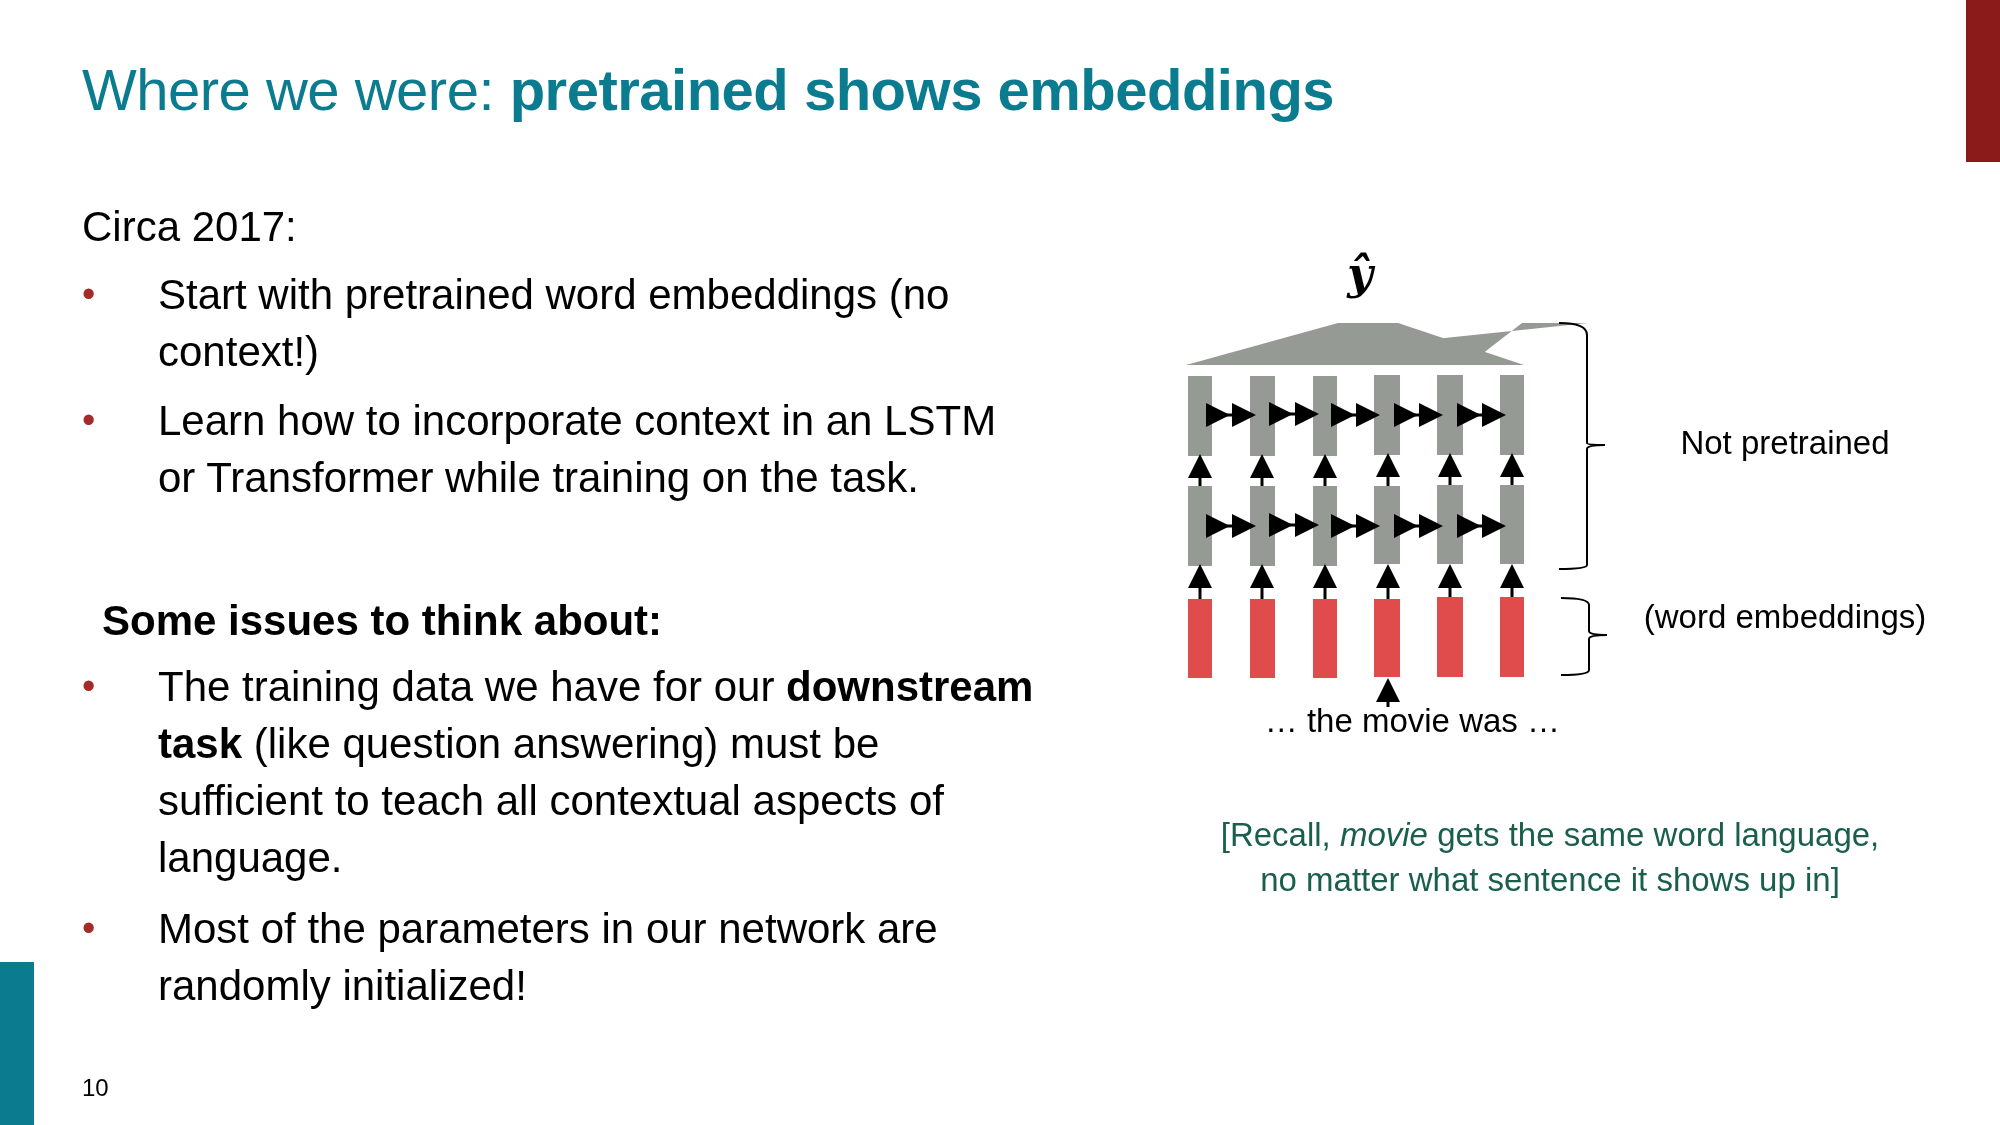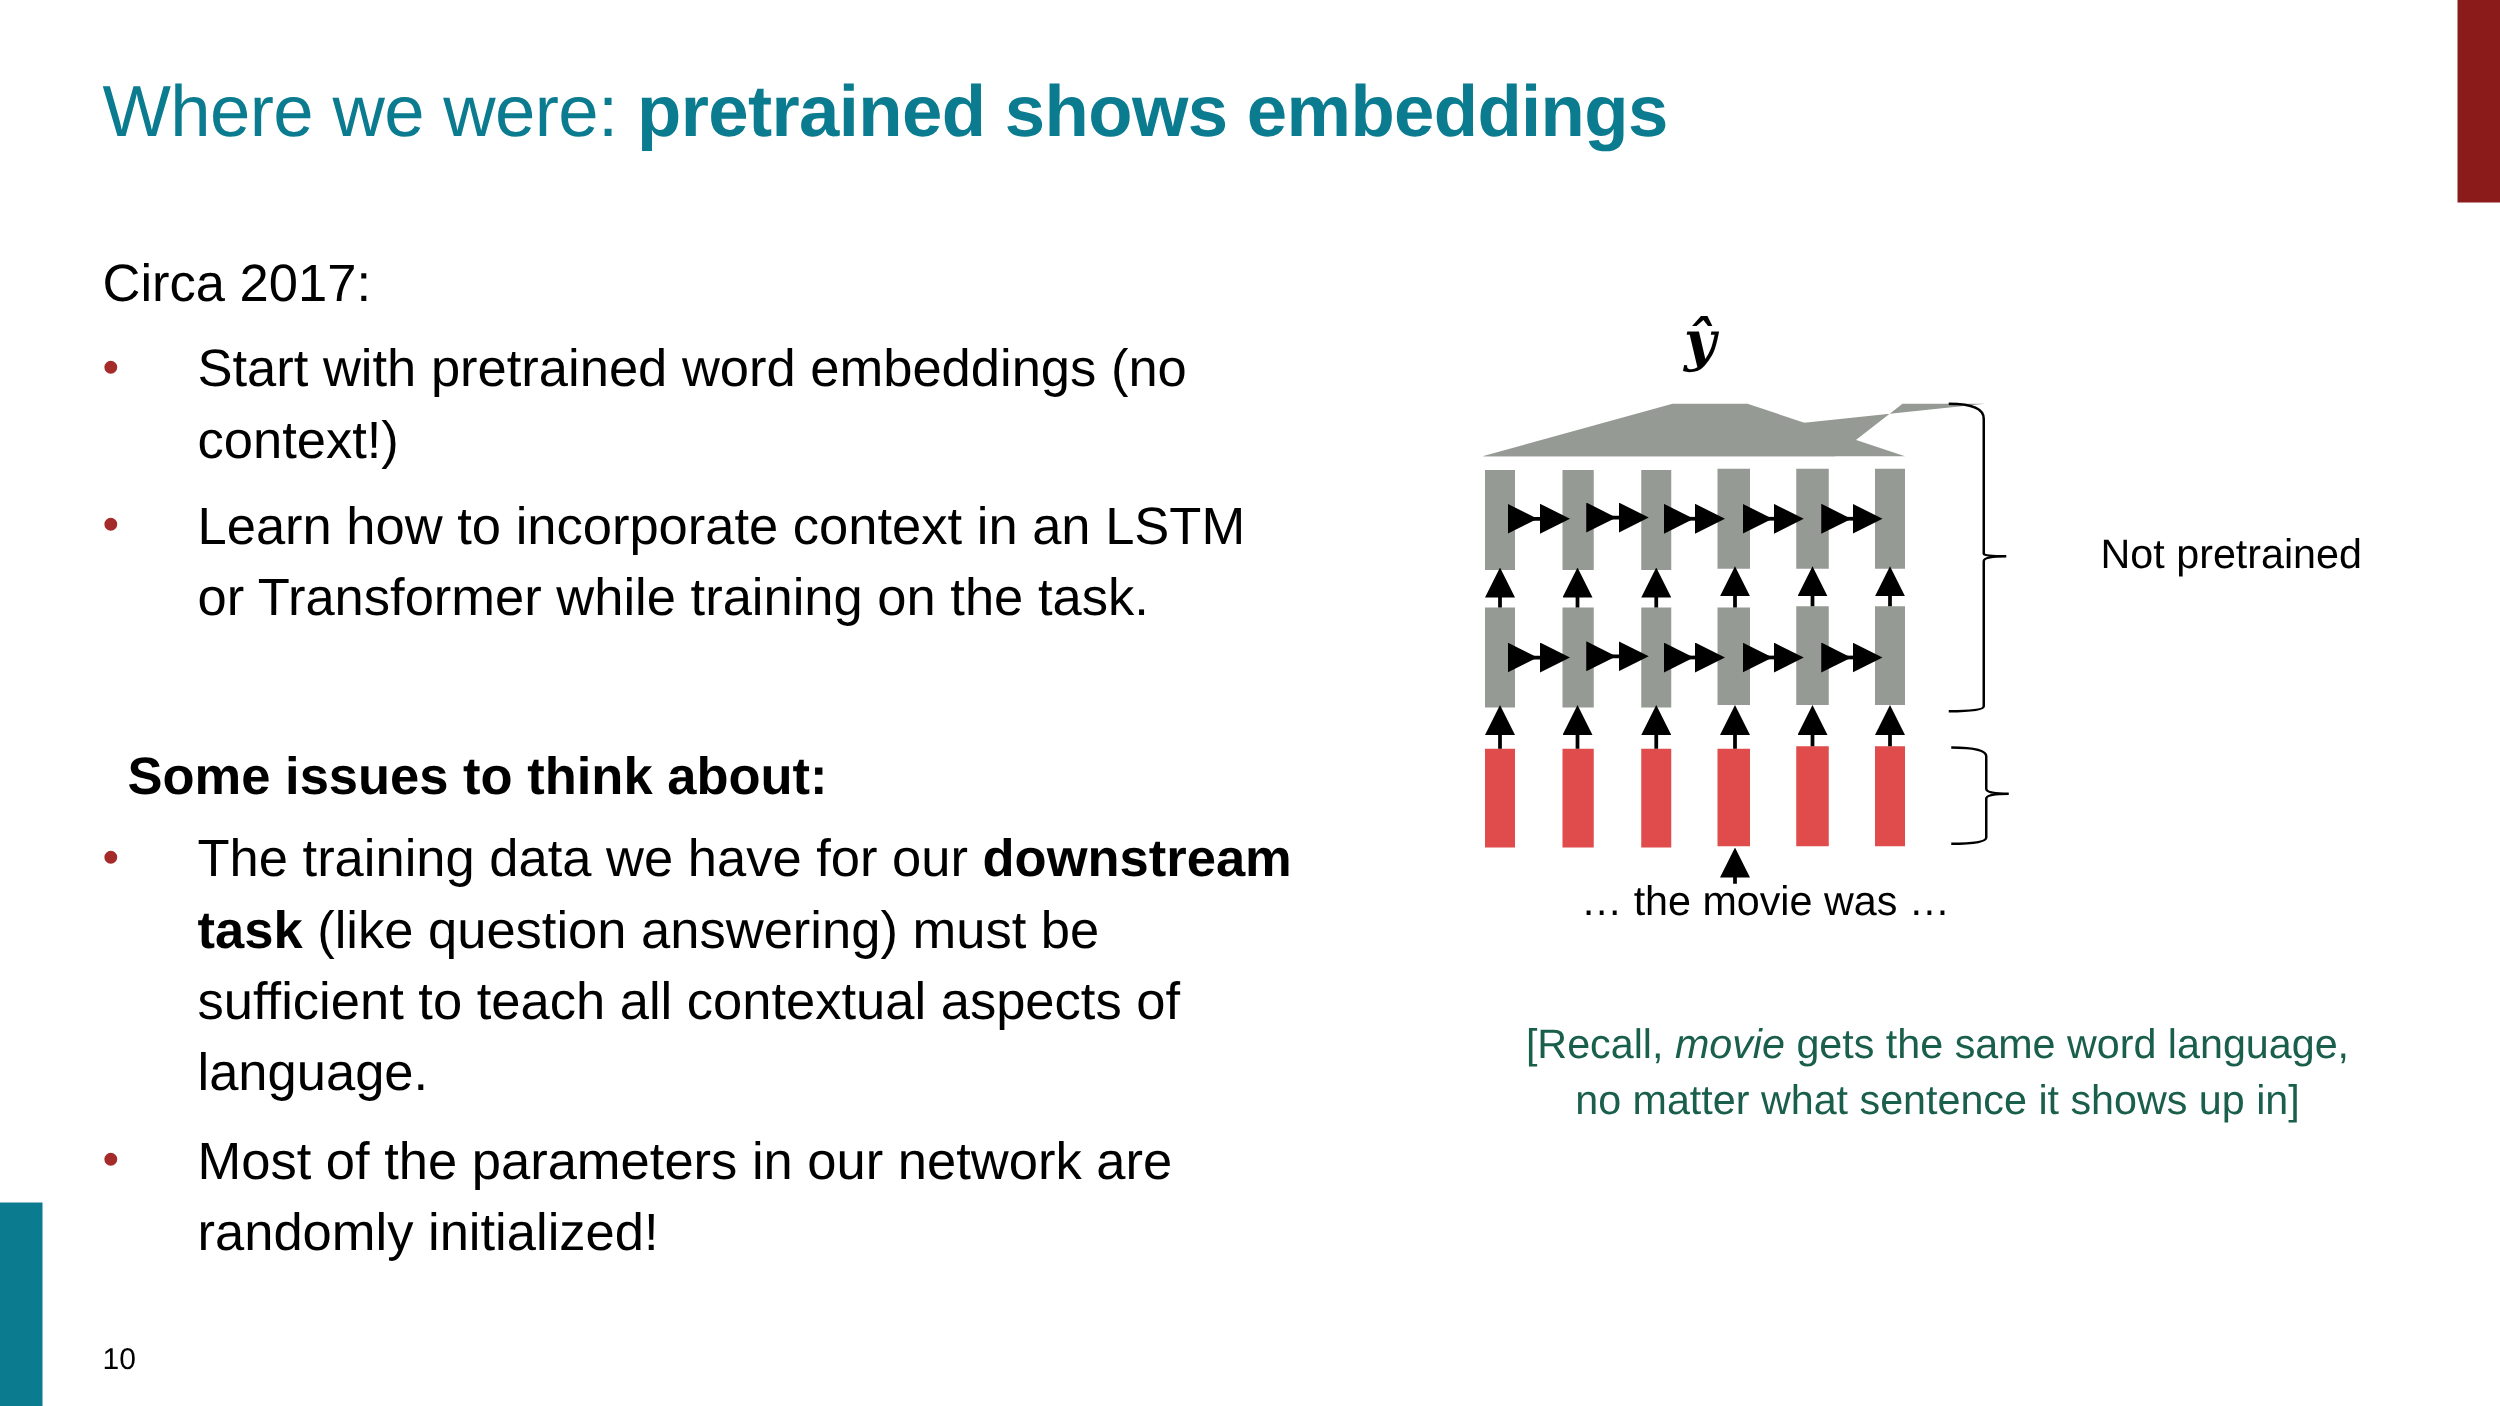--- a/index.html
+++ b/index.html
@@ -117,20 +117,21 @@
   </g>
 </svg>
 
 <svg class="abs" style="left:1555px; top:315px;" width="70" height="370">
   <path d="M4,8 Q32,8 32,20 L32,128 Q32,130 50,130 Q32,130 32,134 L32,250 Q32,254 4,254" stroke="#000" stroke-width="2" fill="none"></path>
   <path d="M6,283 Q34,283 34,290 L34,316 Q34,320 52,320 Q34,320 34,324 L34,355 Q34,360 6,360" stroke="#000" stroke-width="2" fill="none"></path>
 </svg>
 
 <div class="abs np-label">Not pretrained</div>
 <div class="abs pt-label">
+  <div>(word embeddings)</div>
 </div>
 <div class="abs sentence">… the movie was …</div>
 
 <div class="abs recall">
   <div><span>[Recall, </span><i>movie</i><span> gets the same word language,</span></div>
   <div>no matter what sentence it shows up in]</div>
 </div>
 
 <div class="abs page-num">10</div>
 

